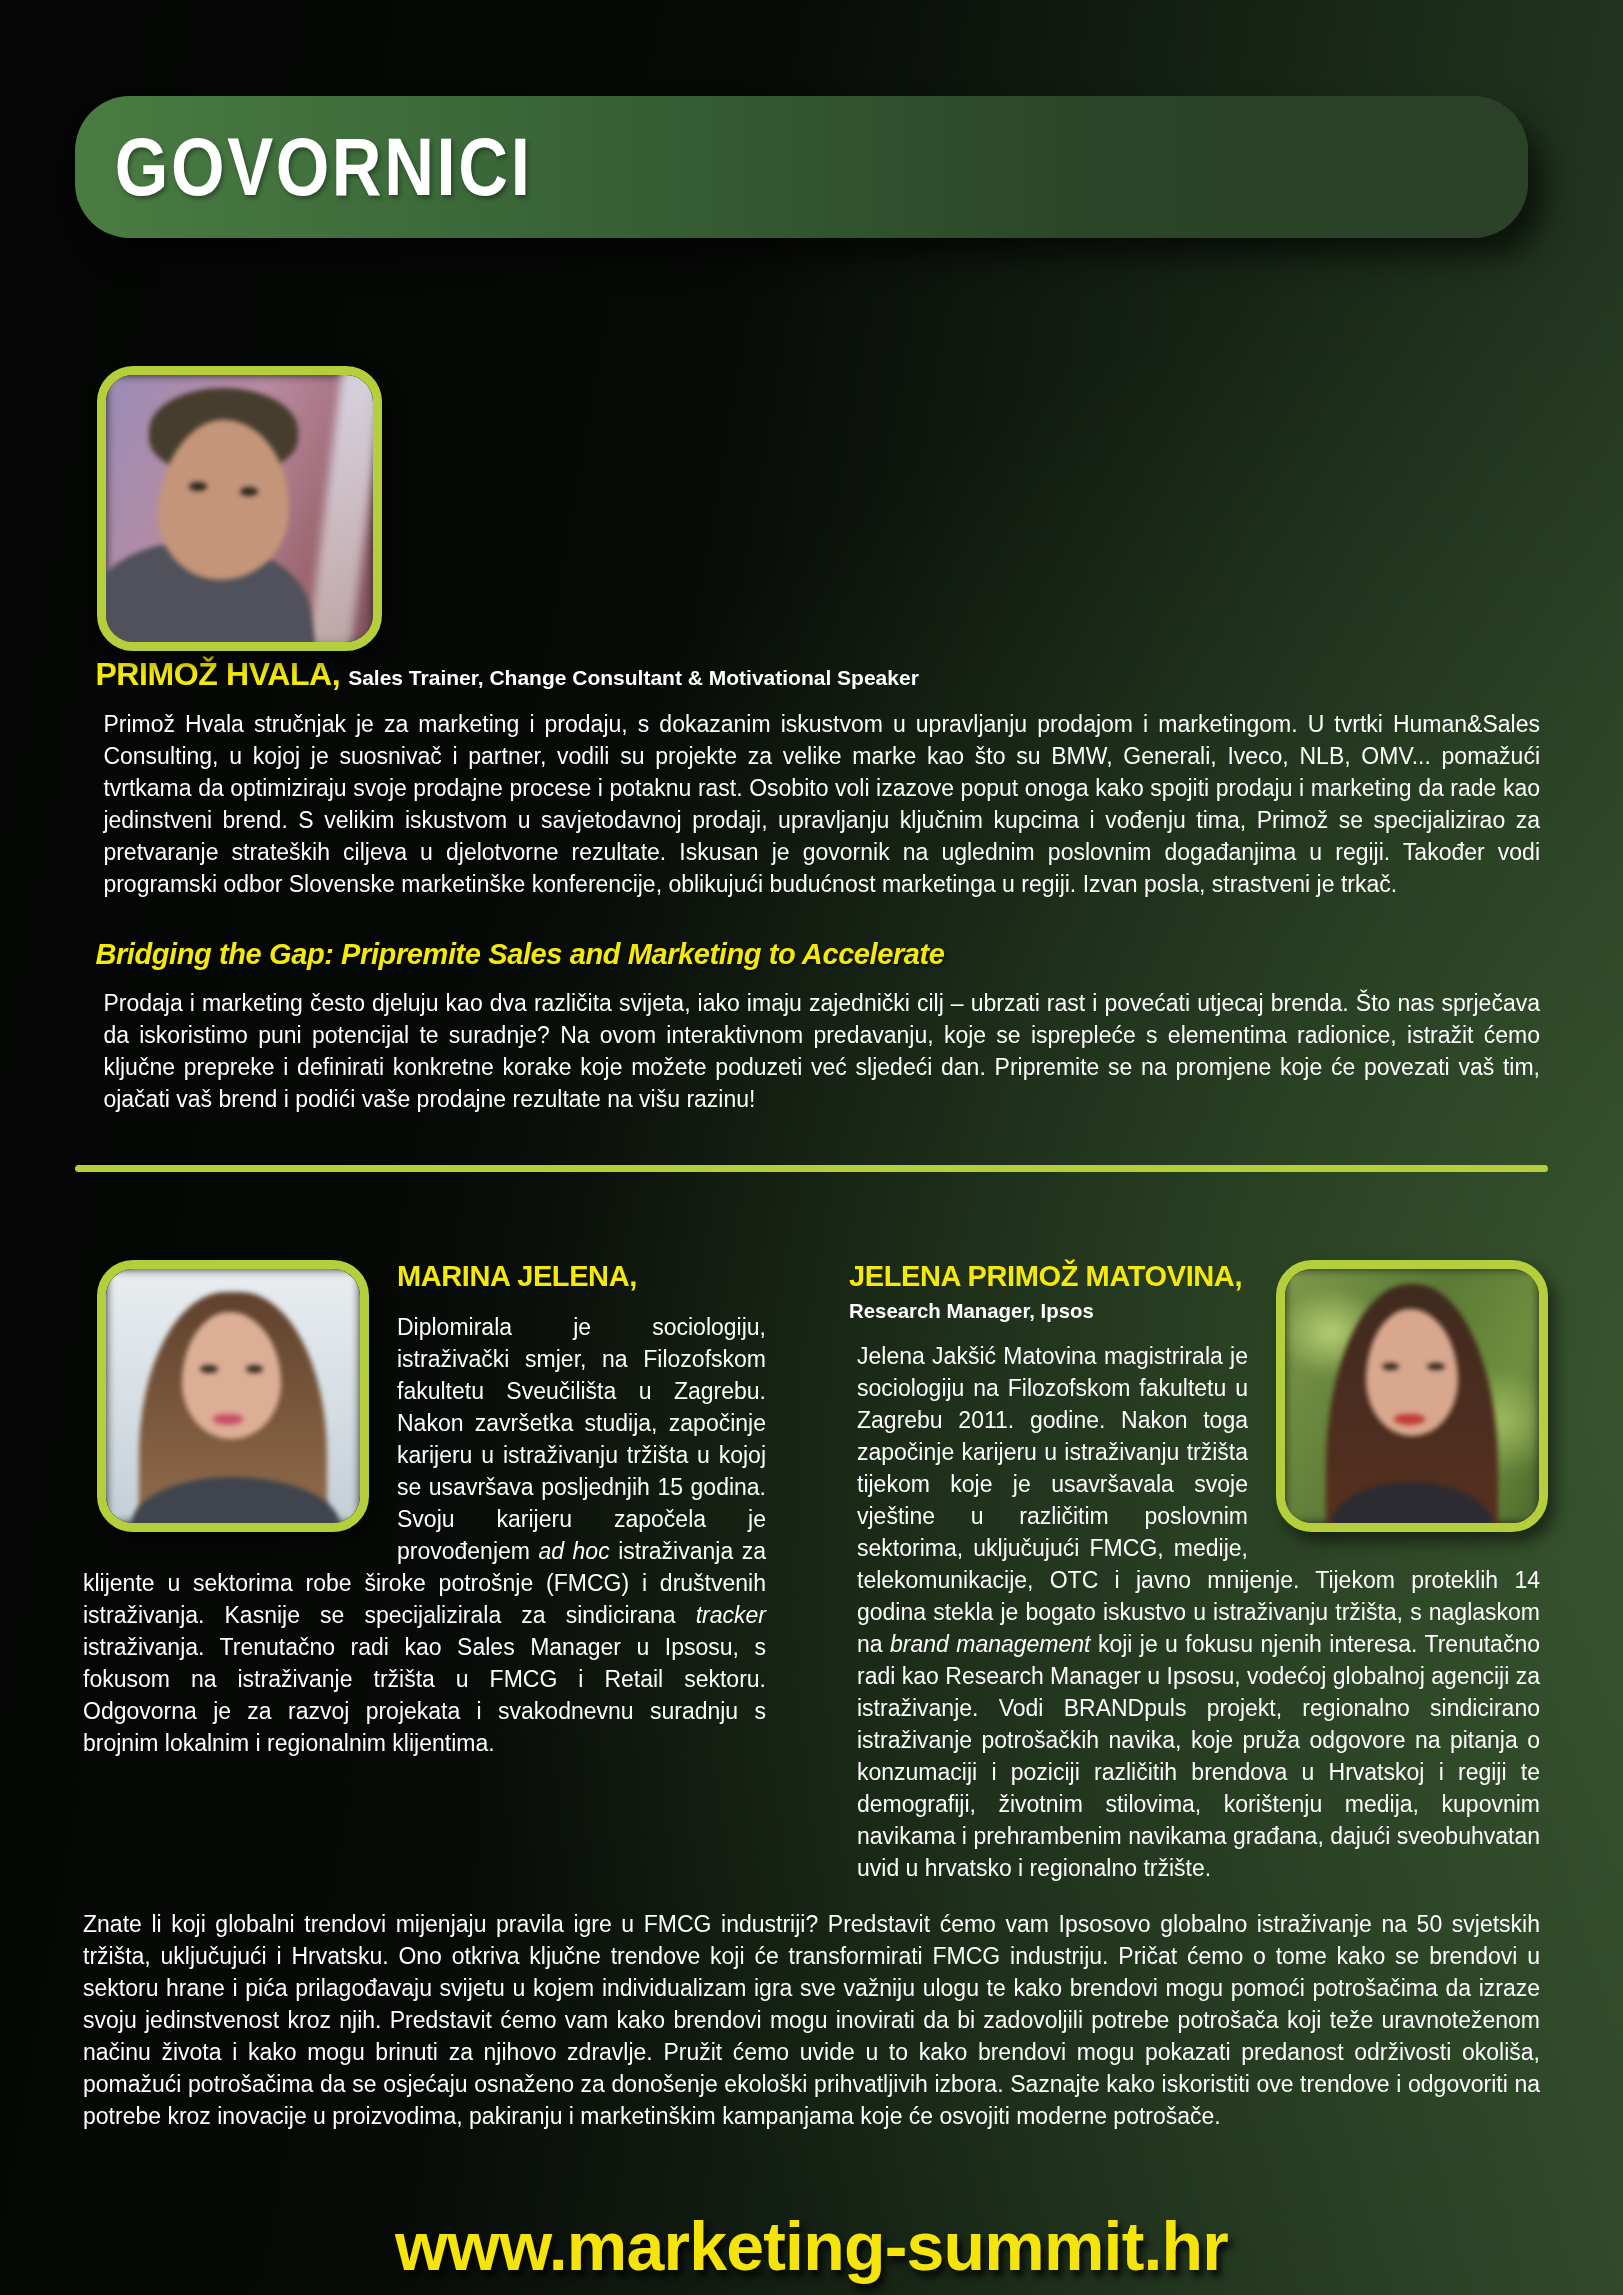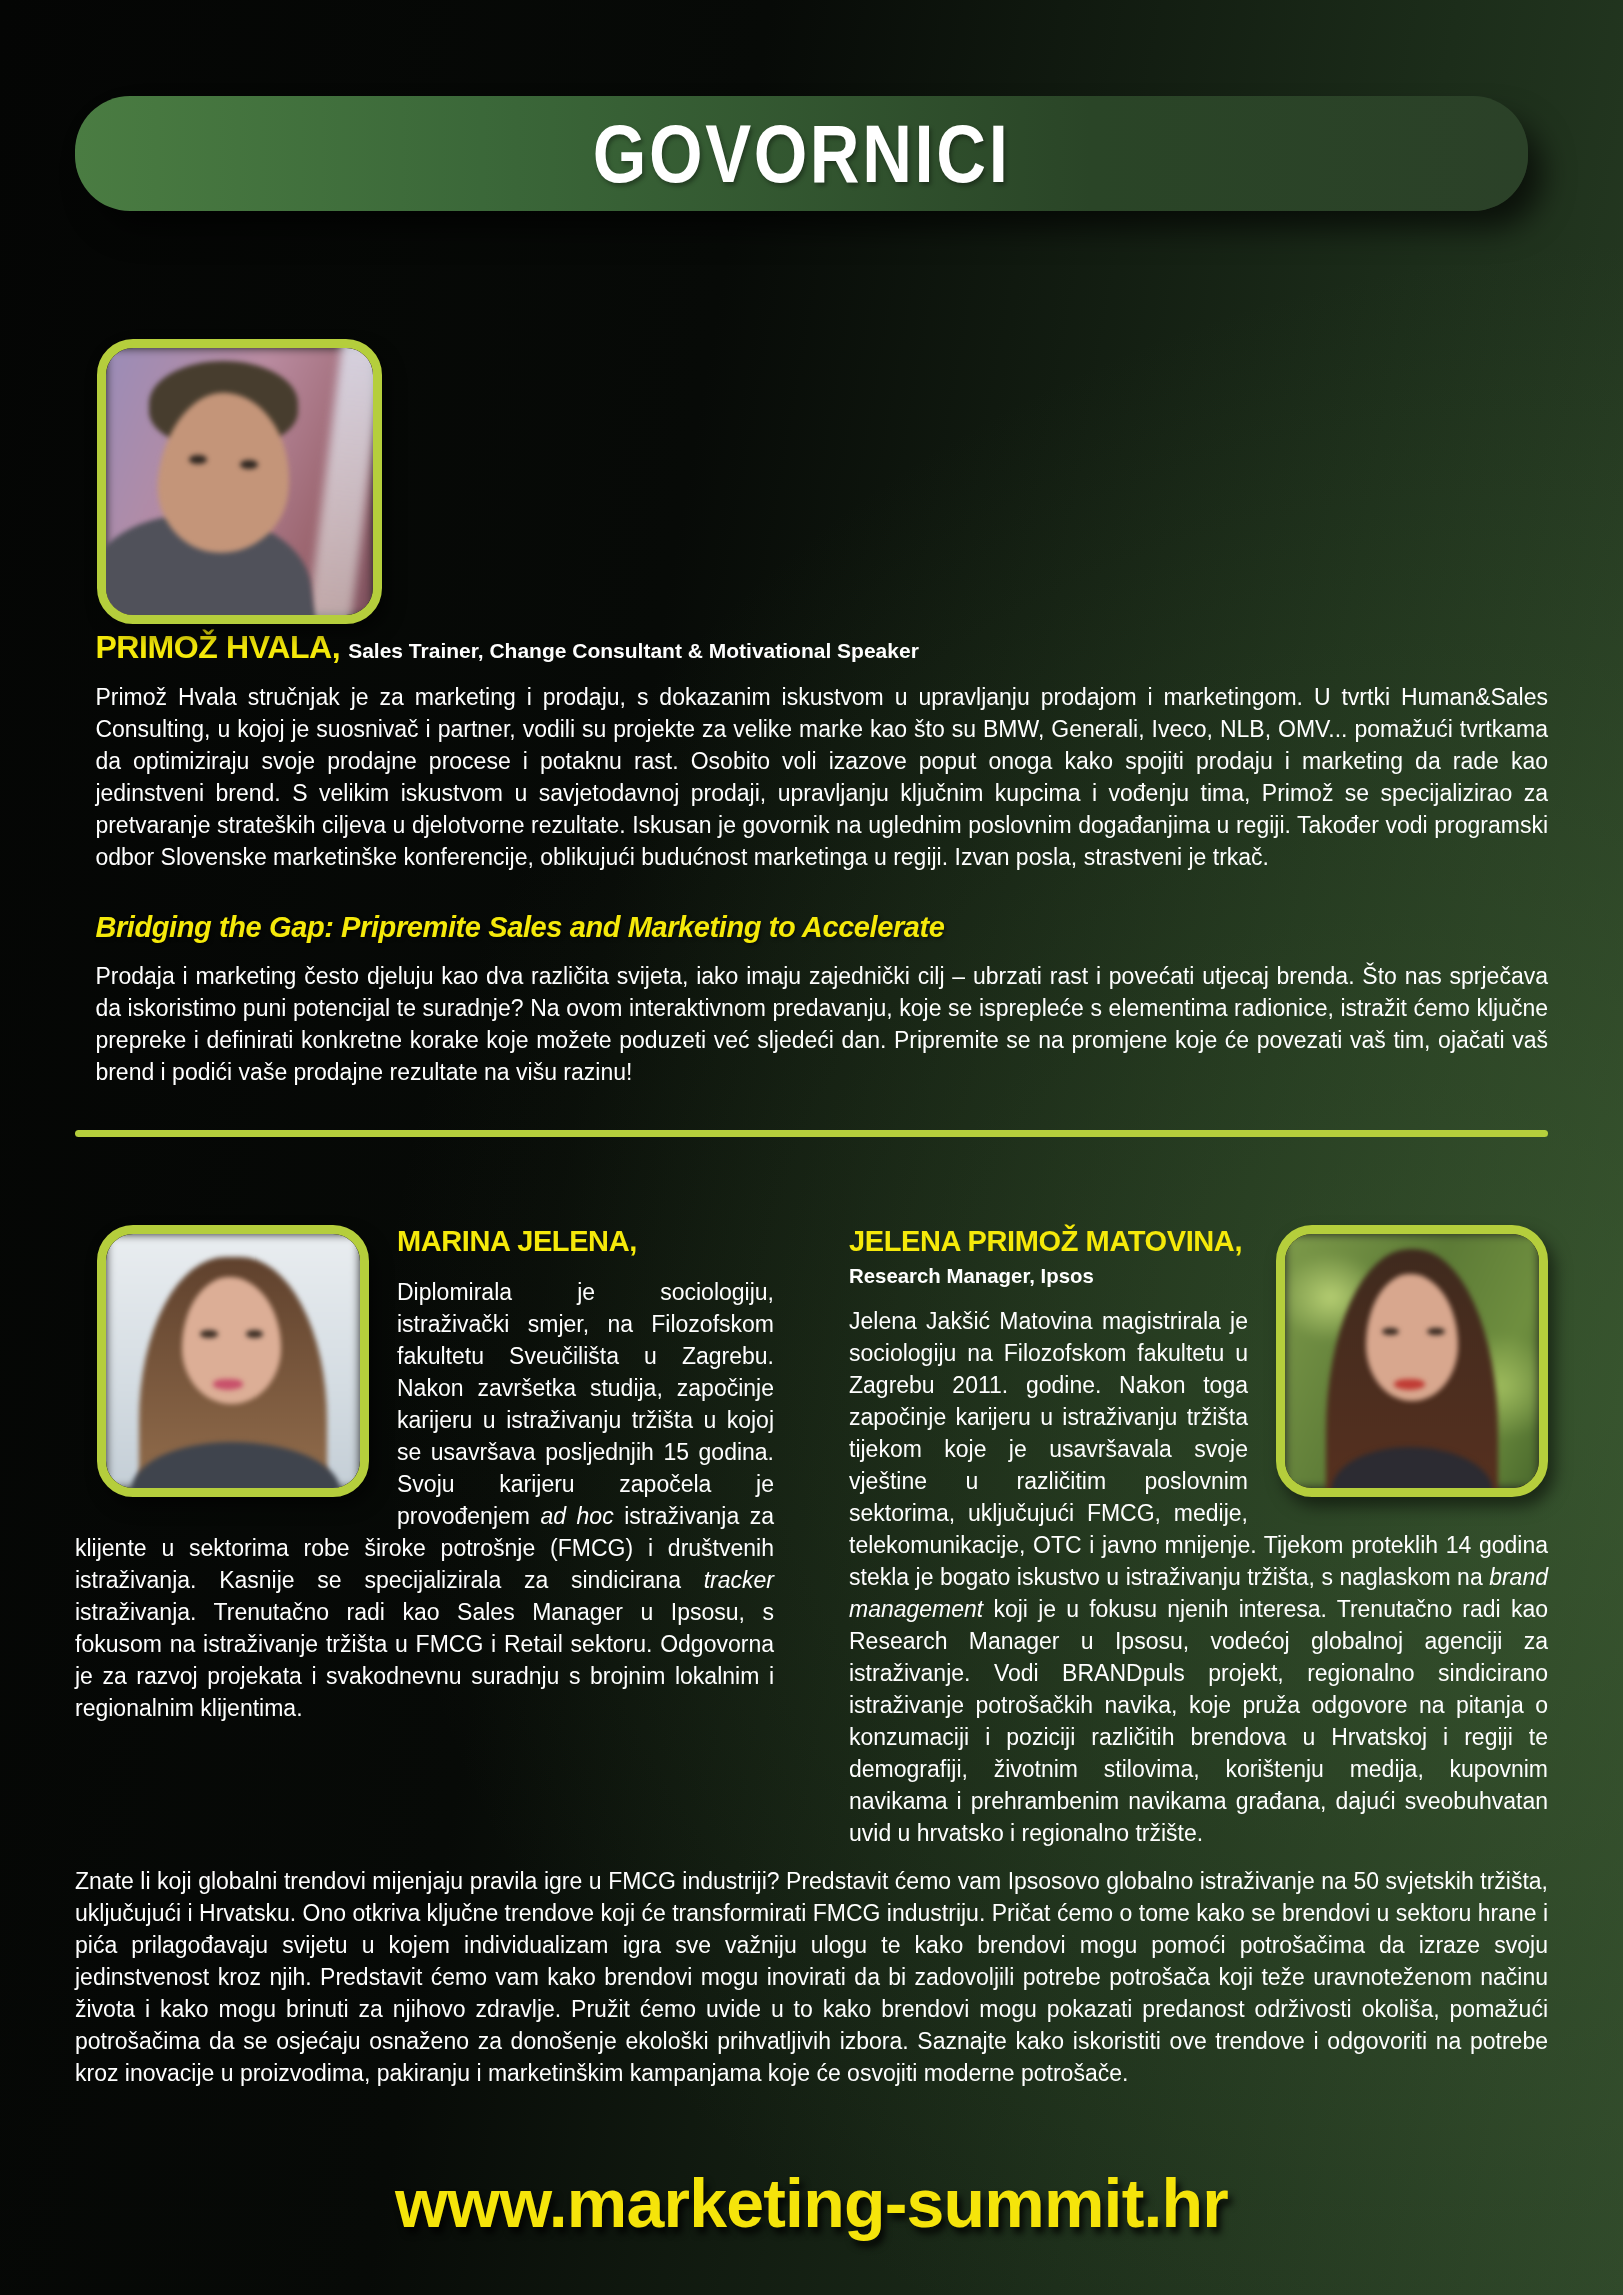--- a/index.html
+++ b/index.html
@@ -13,40 +13,40 @@
     color:#ffffff;
     background:
       radial-gradient(130% 80% at 104% 60%, rgba(74,112,58,.45), rgba(0,0,0,0) 62%),
       linear-gradient(100deg, #040504 0%, #070a07 38%, #1c2d1a 72%, #2e4629 100%);
   }
 
   
   .banner{
     margin-top:96px;
     margin-right:20.4px;
-    height:115px;
+    height:142px;
     border-radius:55px;
     background:linear-gradient(to right,#4a7c42 0%,#3b6839 28%,#2a4527 70%,#2b4128 100%);
     box-shadow:17.3px 20.4px 31px -3.1px rgba(0,0,0,.65);
-    display:flex;align-items:center;justify-content:center;
+    display:flex;align-items:center;
   }
   .banner h1{
     margin:0;
     font-size:82px;font-weight:bold;letter-spacing:3.1px;
     color:#ffffff;
     transform:scaleX(.84);
     text-shadow:2.4px 3.1px 4.7px rgba(0,0,0,.35);
     white-space:nowrap;
   }
 
   
   .body-text{
     font-size:23px;line-height:32px;
     text-align:justify;
-    margin:0;
+    margin:8px;
   }
   .it{font-style:italic;}
   h2{margin:0;line-height:1.15;}
   .sp-name{color:#f5e90a;font-weight:bold;letter-spacing:-0.4px;}
   .sp-role{color:#ffffff;font-weight:bold;}
   .talk-title{
     margin:0;
     color:#f5e90a;font-weight:bold;font-style:italic;
     font-size:29px;letter-spacing:-0.4px;
     text-shadow:1.6px 2.4px 3.1px rgba(0,0,0,.5);

